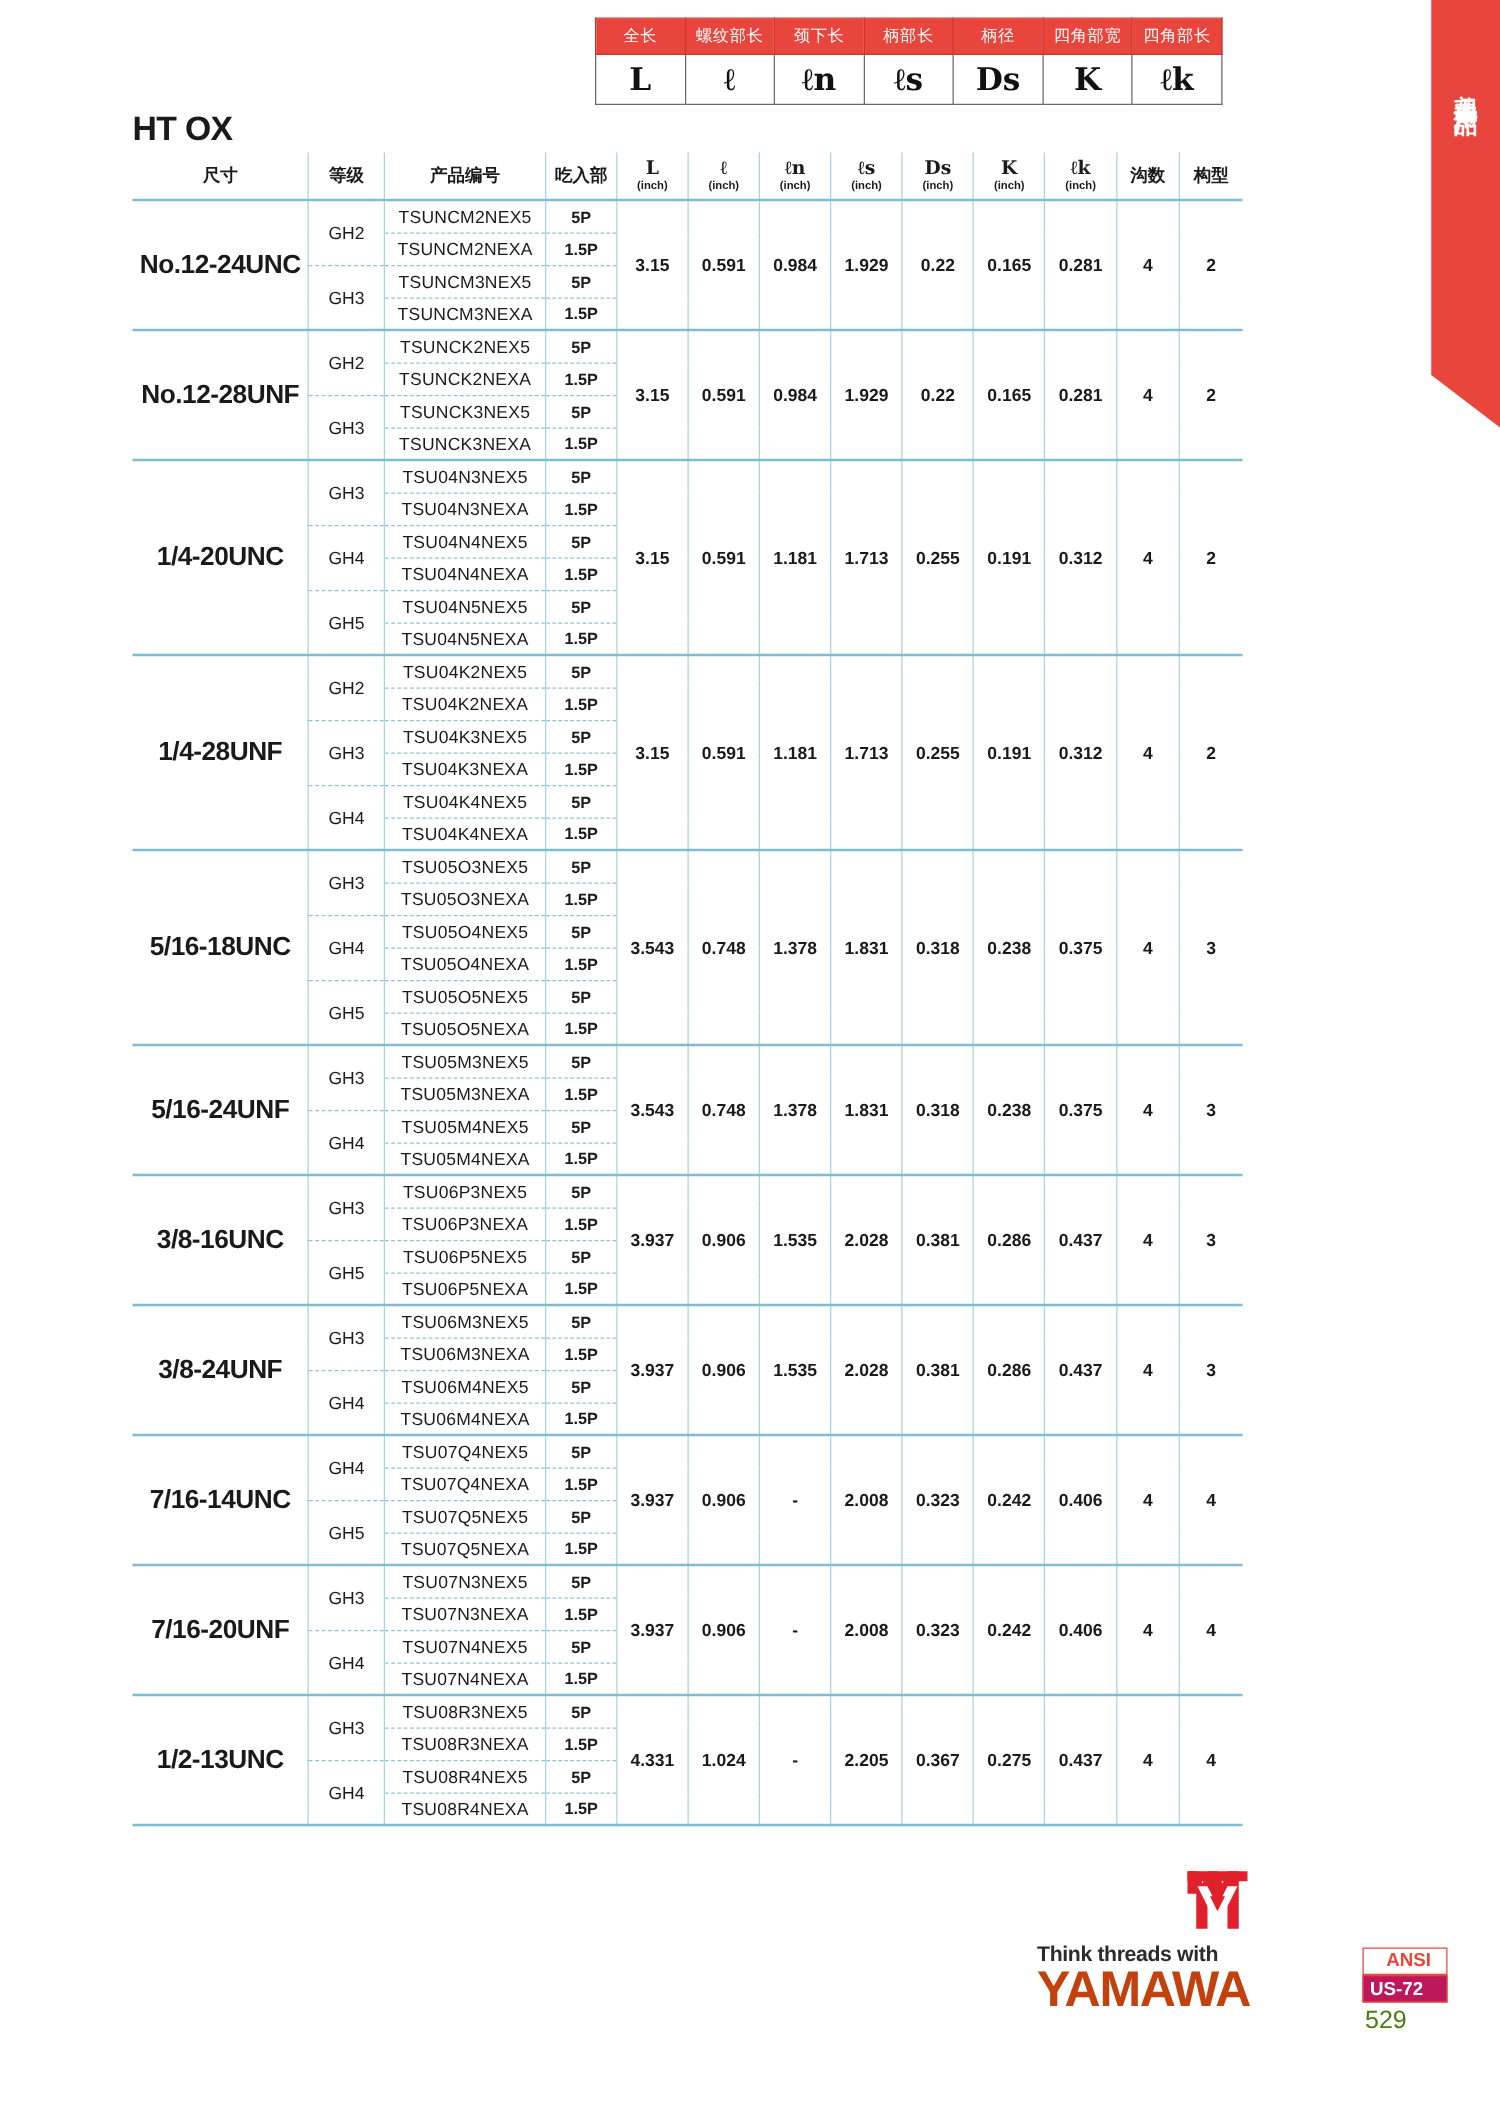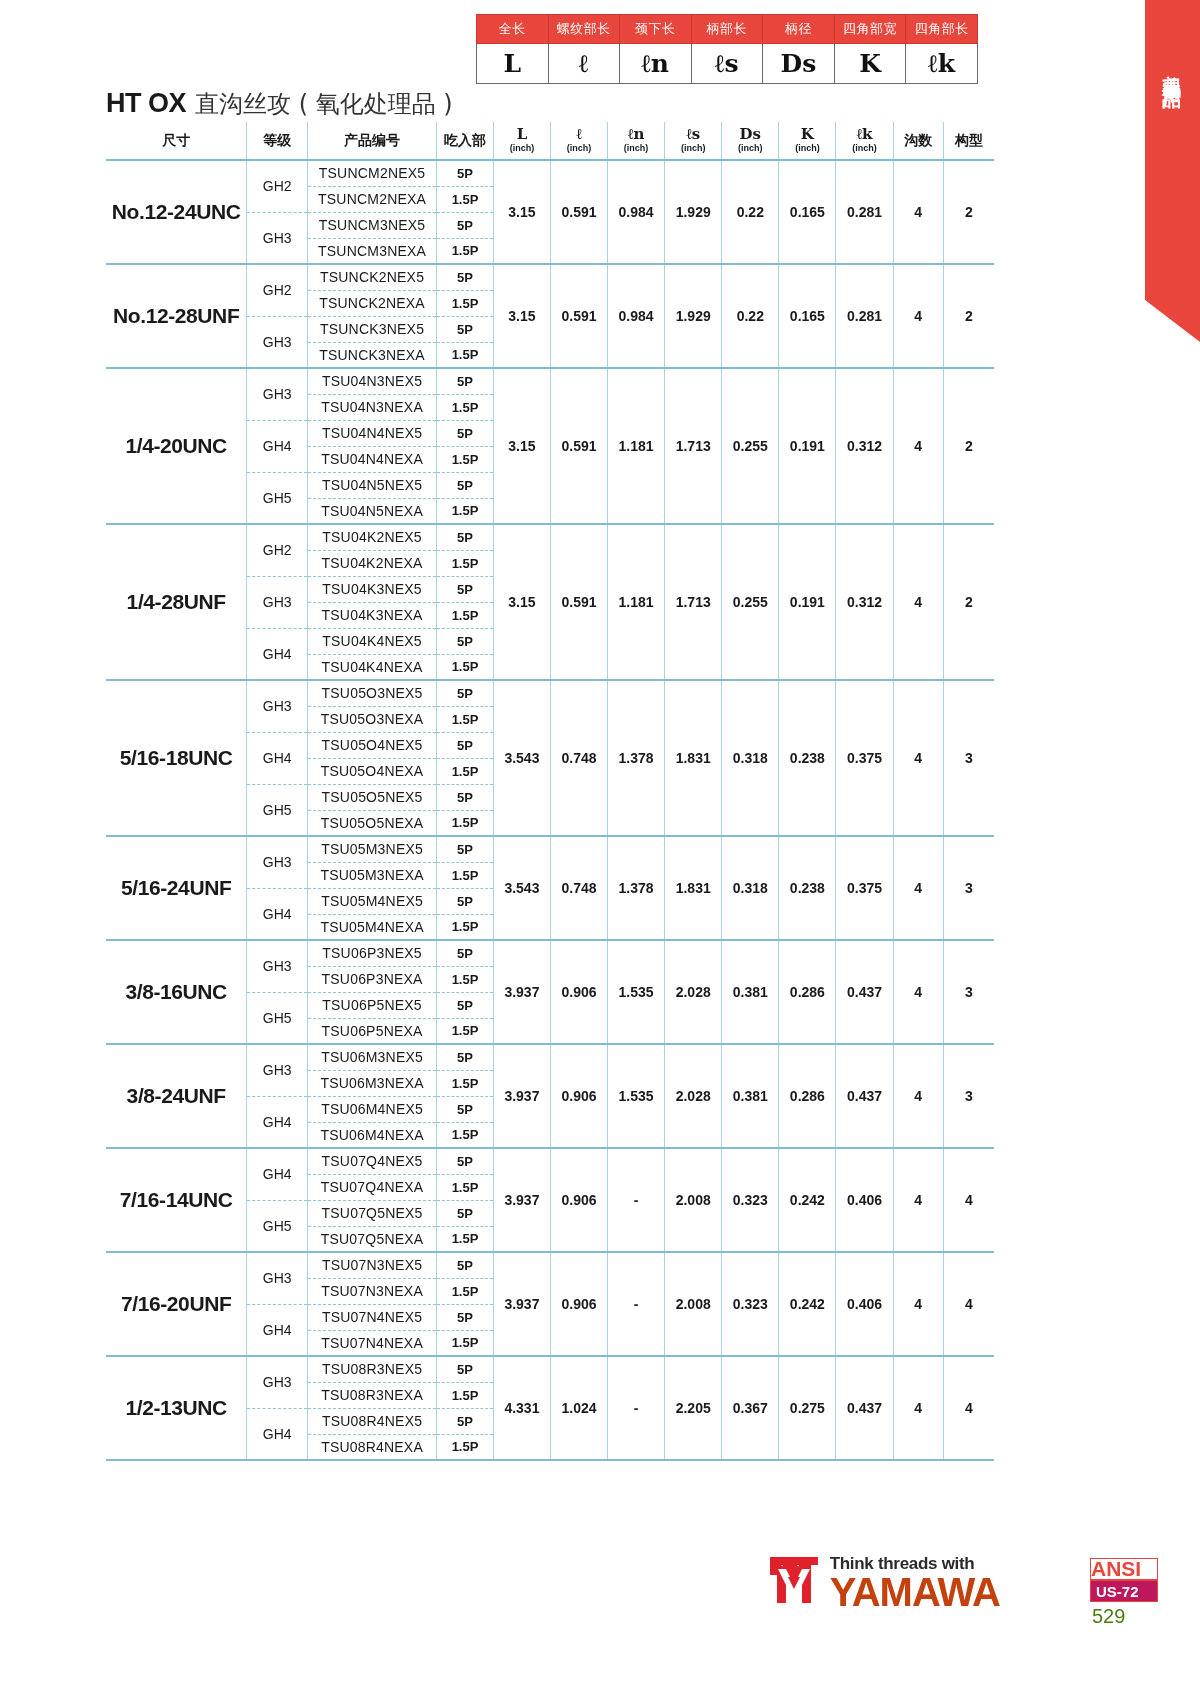--- a/index.html
+++ b/index.html
@@ -135,39 +135,39 @@
   col.c-size{width:144px;}
   col.c-grade{width:62px;}
   col.c-code{width:130px;}
   col.c-cham{width:58px;}
   col.c-v{width:58px;}
   col.c-last{width:52px;}
 
   
   .footer-logo{
     position:absolute; right:200px; bottom:88px;
-    display:flex; align-items:flex-start; gap:10px;
+    display:flex; align-items:flex-end; gap:10px;flex-direction:column;
   }
   .logo-mark{ width:52px; height:50px; }
   .logo-words{ display:flex; flex-direction:column; line-height:1; }
   .logo-tag{
     font-size:17px; font-weight:bold; color:#2b2b2b; letter-spacing:-0.3px;
     margin-bottom:2px;
   }
   .logo-name{
     font-size:40px; font-weight:bold; color:#c2410c; letter-spacing:-1px;
     line-height:0.9;
   }
   .badge{
     position:absolute; right:42px; bottom:70px;
     width:68px; text-align:left;
   }
   .badge-top{
     border:1px solid #e8463c; color:#e8463c; background:#fff;
-    font-size:21px; font-weight:bold; padding:0 0; height:22px; line-height:20px;
+    font-size:15px; font-weight:bold; padding:0 18px; height:22px; line-height:20px;
   }
   .badge-bot{
     border:1px solid #e8463c; background:#be185d; color:#fff;
     font-size:15px; font-weight:bold; padding:0 5px; height:22px; line-height:22px;
   }
   .pagenum{
     font-size:20px; color:#4d7c0f; margin-top:3px; padding-left:2px;
   }
 </style>
 </head>
@@ -205,21 +205,20 @@
       <td>ℓs</td>
       <td>Ds</td>
       <td>K</td>
       <td>ℓk</td>
     </tr>
   </tbody>
 </table>
 
 <div class="title">
   <span class="title-main">HT OX</span>
-  <span class="title-sub">直沟丝攻 ( 氧化处理品 )</span>
 </div>
 
 <table class="maintable">
   <colgroup>
     <col class="c-size">
       <col class="c-grade">
       <col class="c-code">
       <col class="c-cham">
     <col class="c-v">
       <col class="c-v">

